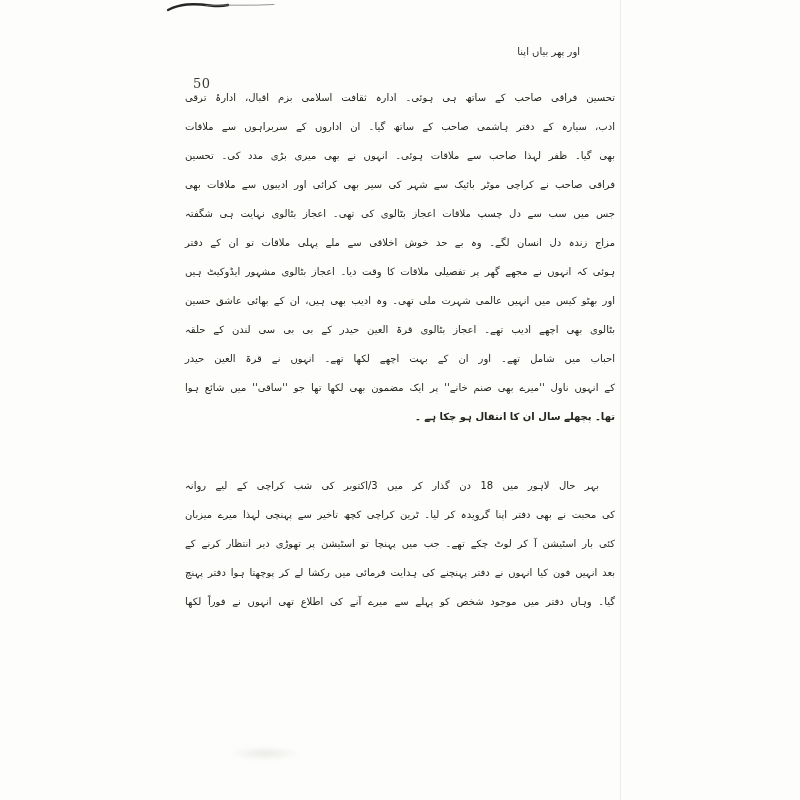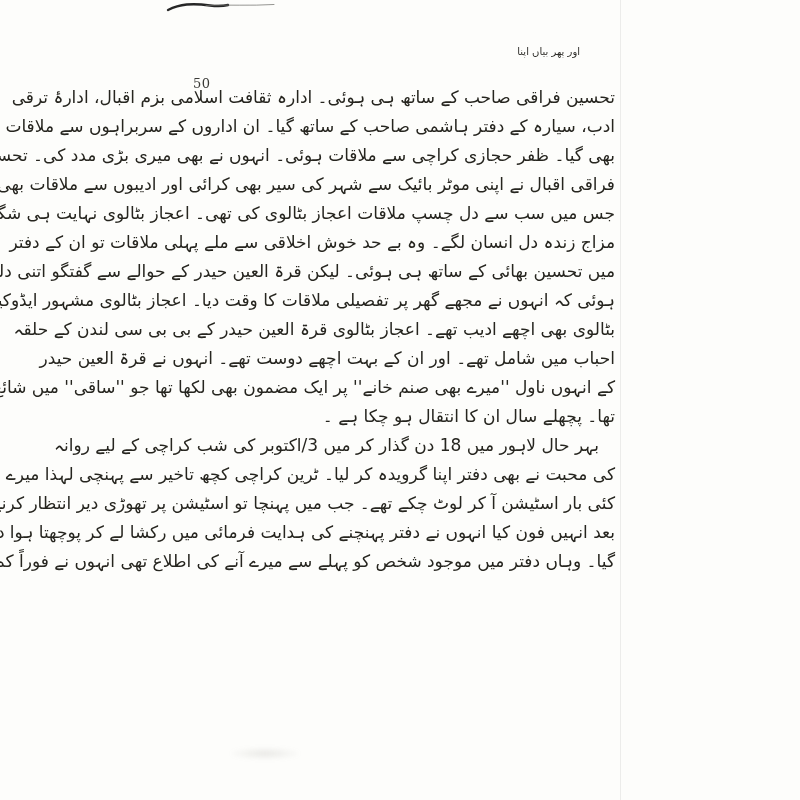--- a/index.html
+++ b/index.html
@@ -51,38 +51,40 @@
     color: #2e2d29;
   }
   
   .body-text {
     position: absolute;
     left: 185px;
     top: 83px;
     width: 430px;
     direction: rtl;
     unicode-bidi: embed;
-    font-size: 17px;
+    font-size: 10px;
     color: #26251f;
     text-rendering: optimizeLegibility;
   }
   .line {
     height: 29px;
     line-height: 29px;
     white-space: nowrap;
     overflow: visible;
     text-align: justify;
     text-align-last: justify;
     text-justify: inter-word;
   }
   .line.end {
     text-align-last: start;
+    font-weight: bold;
   }
   .line.indent {
     padding-right: 16px;
+    margin-top: 40px;
   }
   
   .smudge {
     position: absolute;
     left: 228px;
     top: 747px;
     width: 74px;
     height: 13px;
     background: radial-gradient(closest-side, rgba(125,123,116,0.16), rgba(125,123,116,0));
     filter: blur(2px);
@@ -100,32 +102,32 @@
 
   <div class="page-edge"></div>
 
   <div class="page-number">50</div>
   <div class="running-title">اور پھر بیاں اپنا</div>
 
   <div class="body-text">
 
   <div class="line">تحسین فراقی صاحب کے ساتھ ہی ہوئی۔ ادارہ ثقافت اسلامی بزم اقبال، ادارۂ ترقی</div>
       <div class="line">ادب، سیارہ کے دفتر ہاشمی صاحب کے ساتھ گیا۔ ان اداروں کے سربراہوں سے ملاقات</div>
-      <div class="line">بھی گیا۔ ظفر حجازی کراچی سے ملاقات ہوئی۔ انہوں نے بھی میری بڑی مدد کی۔ تحسین</div>
-      <div class="line">فراقی اقبال نے اپنی موٹر بائیک سے شہر کی سیر بھی کرائی اور ادیبوں سے ملاقات بھی</div>
+      <div class="line">بھی گیا۔ ظفر لہذا صاحب سے ملاقات ہوئی۔ انہوں نے بھی میری بڑی مدد کی۔ تحسین</div>
+      <div class="line">فراقی صاحب نے کراچی موٹر بائیک سے شہر کی سیر بھی کرائی اور ادیبوں سے ملاقات بھی</div>
       <div class="line">جس میں سب سے دل چسپ ملاقات اعجاز بٹالوی کی تھی۔ اعجاز بٹالوی نہایت ہی شگفتہ</div>
       <div class="line">مزاج زندہ دل انسان لگے۔ وہ بے حد خوش اخلاقی سے ملے پہلی ملاقات تو ان کے دفتر</div>
-      <div class="line">میں تحسین بھائی کے ساتھ ہی ہوئی۔ لیکن قرۃ العین حیدر کے حوالے سے گفتگو اتنی دلچسپ</div>
       <div class="line">ہوئی کہ انہوں نے مجھے گھر پر تفصیلی ملاقات کا وقت دیا۔ اعجاز بٹالوی مشہور ایڈوکیٹ ہیں</div>
+      <div class="line">اور بھٹو کیس میں انہیں عالمی شہرت ملی تھی۔ وہ ادیب بھی ہیں، ان کے بھائی عاشق حسین</div>
       <div class="line">بٹالوی بھی اچھے ادیب تھے۔ اعجاز بٹالوی قرۃ العین حیدر کے بی بی سی لندن کے حلقہ</div>
-      <div class="line">احباب میں شامل تھے۔ اور ان کے بہت اچھے دوست تھے۔ انہوں نے قرۃ العین حیدر</div>
+      <div class="line">احباب میں شامل تھے۔ اور ان کے بہت اچھے لکھا تھے۔ انہوں نے قرۃ العین حیدر</div>
       <div class="line">کے انہوں ناول ''میرے بھی صنم خانے'' پر ایک مضمون بھی لکھا تھا جو ''ساقی'' میں شائع ہوا</div>
       <div class="line end">تھا۔ پچھلے سال ان کا انتقال ہو چکا ہے ۔</div>
       <div class="line indent">بہر حال لاہور میں 18 دن گذار کر میں 3/اکتوبر کی شب کراچی کے لیے روانہ</div>
       <div class="line">کی محبت نے بھی دفتر اپنا گرویدہ کر لیا۔ ٹرین کراچی کچھ تاخیر سے پہنچی لہذا میرے میزبان</div>
       <div class="line">کئی بار اسٹیشن آ کر لوٹ چکے تھے۔ جب میں پہنچا تو اسٹیشن پر تھوڑی دیر انتظار کرنے کے</div>
       <div class="line">بعد انہیں فون کیا انہوں نے دفتر پہنچنے کی ہدایت فرمائی میں رکشا لے کر پوچھتا ہوا دفتر پہنچ</div>
-      <div class="line">گیا۔ وہاں دفتر میں موجود شخص کو پہلے سے میرے آنے کی اطلاع تھی انہوں نے فوراً کمرہ</div>
+      <div class="line">گیا۔ وہاں دفتر میں موجود شخص کو پہلے سے میرے آنے کی اطلاع تھی انہوں نے فوراً لکھا</div>
     </div>
 
   <div class="smudge"></div>
 
 </div>
 
 </body></html>

